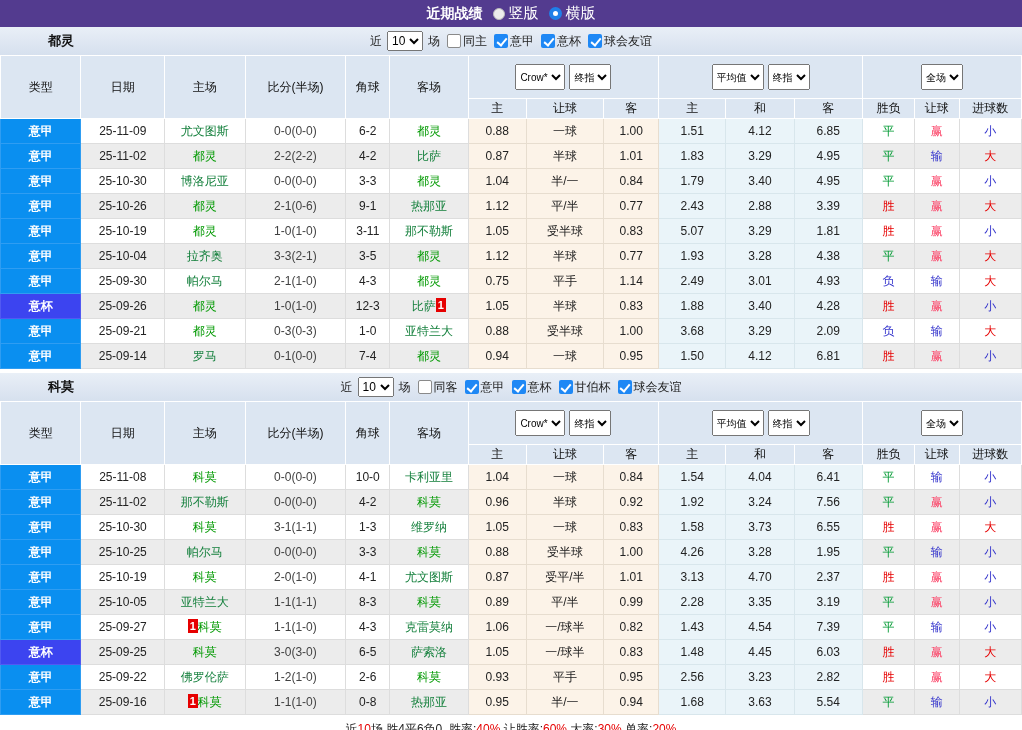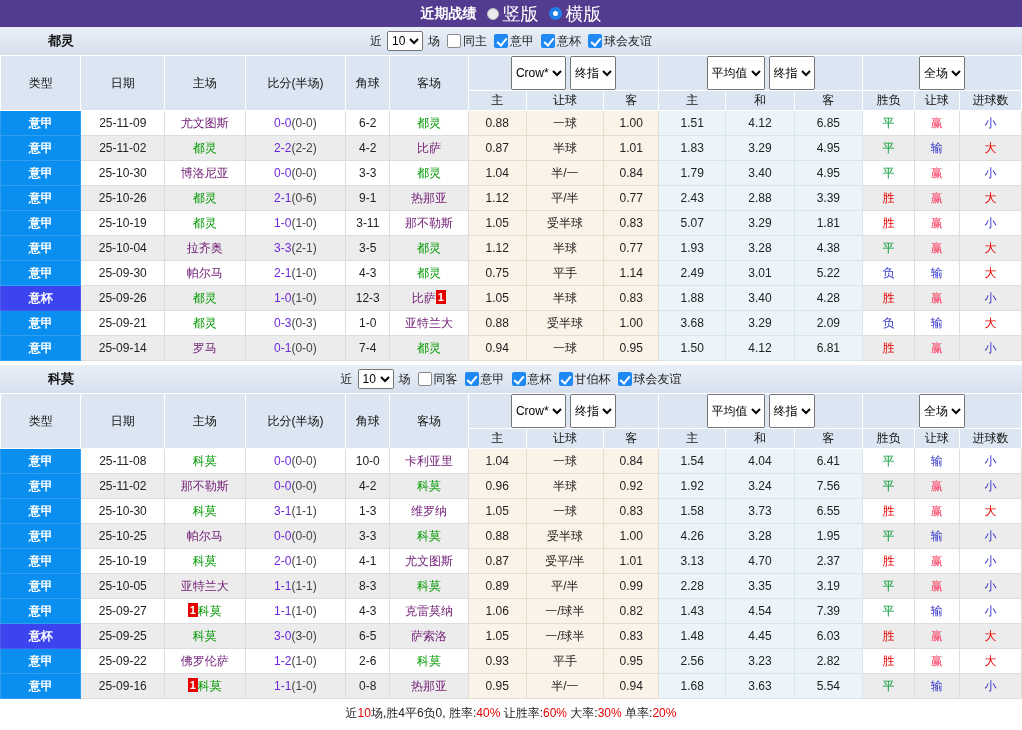--- a/index.html
+++ b/index.html
@@ -3,21 +3,21 @@
 <meta charset="utf-8">
 <style>
   * { box-sizing: border-box; }
   html,body { margin:0; padding:0; background:#fff; }
   body { font-family:"Liberation Sans","DejaVu Sans",sans-serif; font-size:12px; color:#222; }
   .page { width:1022px; }
 
   
   .title-bar { height:27px; background:#533b8f; display:flex; align-items:center; justify-content:center; gap:10px; color:#fff; }
   .title-bar .title { font-size:14px; font-weight:bold; }
-  .radio-label { display:inline-flex; align-items:center; gap:4px; cursor:pointer; font-size:18px; color:#fff; }
+  .radio-label { display:inline-flex; align-items:center; gap:4px; cursor:pointer; font-size:15px; color:#fff; }
   .radio { width:12px; height:12px; border-radius:50%; display:inline-block; }
   .radio.unchecked { background:#ececec; border:1px solid #bbb; }
   .radio.checked { width:13px; height:13px; background:#fff; border:4px solid #1f7fe8; }
 
   
   .sec-bar { position:relative; height:28px; background:linear-gradient(#e9eff7,#d6e0ee); display:flex; align-items:center; justify-content:center; }
   .team { position:absolute; left:48px; top:0; height:28px; line-height:28px; font-size:13px; font-weight:bold; color:#111; }
   .filters { display:flex; align-items:center; gap:3px; }
   .filters .lbl { color:#222; }
   .cnt-select { height:20px; font-size:12px; margin:0 2px; }
@@ -25,32 +25,32 @@
   .cb { width:14px; height:14px; display:inline-block; position:relative; border-radius:2px; }
   .cb.unchecked { background:#fff; border:1px solid #8a8a8a; }
   .cb.checked { background:#1e88f5; }
   .cb.checked::after { content:""; position:absolute; left:4.5px; top:1.5px; width:4px; height:8px; border:solid #fff; border-width:0 2px 2px 0; transform:rotate(40deg); }
 
   
   table.grid { width:1022px; table-layout:fixed; border-collapse:collapse; border:1px solid #aeb9c8; }
   table.grid th { background:#dce6f2; border:1px solid #fff; font-weight:normal; color:#111; padding:0; }
   table.grid thead tr.hrow1 th { height:22px; }
   table.grid thead tr.hrow2 th { height:20px; }
-  .hd-select { height:34px; font-size:12px; margin:0 2px; max-width:90px; }
+  .hd-select { height:26px; font-size:10px; margin:8px 2px; max-width:90px; }
   table.grid td { border:1px solid #ddd; height:25px; text-align:center; padding:0 1px; overflow:hidden; white-space:nowrap; }
   tbody tr:nth-child(odd) td { background:#fff; }
   tbody tr:nth-child(even) td { background:#ececec; }
   tbody tr td.odds { background:#fcf3e8 !important; border-color:#e7ddcf; }
   tbody tr td.avg { background:#eaf4f9 !important; border-color:#d8e6ec; }
   td.lg { color:#fff; font-weight:bold; }
   td.lg.lg-blue { background:#0a8ff0 !important; border-color:#2f9df2; }
   td.lg.lg-indigo { background:#3c44f0 !important; border-color:#5259f2; }
   .t-focus { color:#009900; }
-  .t-norm { color:#701a75; }
-  .score { color:#6d28d9; }
+  .t-norm { color:#15803d; }
+  .score { color:#404040; }
   .half { color:#444; }
   .badge1 { display:inline-block; background:#e60000; color:#fff; font-size:11px; font-weight:bold; line-height:14px; height:14px; padding:0 2px; vertical-align:1px; }
   .res-r { color:#e60000; }
   .res-g { color:#009933; }
   .res-b { color:#3333cc; }
   .res-w { color:#fb3e63; }
 
   
   .summary { text-align:center; padding:6px 0 7px 0; background:#fff; }
   .sk { color:#222; }
@@ -248,21 +248,21 @@
               <td>25-09-30</td>
               <td><span class="t-norm">帕尔马</span></td>
               <td><span class="score">2-1</span><span class="half">(1-0)</span></td>
               <td>4-3</td>
               <td><span class="t-focus">都灵</span></td>
               <td class="odds">0.75</td>
               <td class="odds">平手</td>
               <td class="odds">1.14</td>
               <td class="avg">2.49</td>
               <td class="avg">3.01</td>
-              <td class="avg">5.22</td>
+              <td class="avg">4.93</td>
               <td class="res-b">负</td>
               <td class="res-b">输</td>
               <td class="res-r">大</td>
             </tr>
             <tr>
               <td class="lg lg-indigo">意杯</td>
               <td>25-09-26</td>
               <td><span class="t-focus">都灵</span></td>
               <td><span class="score">1-0</span><span class="half">(1-0)</span></td>
               <td>12-3</td>

